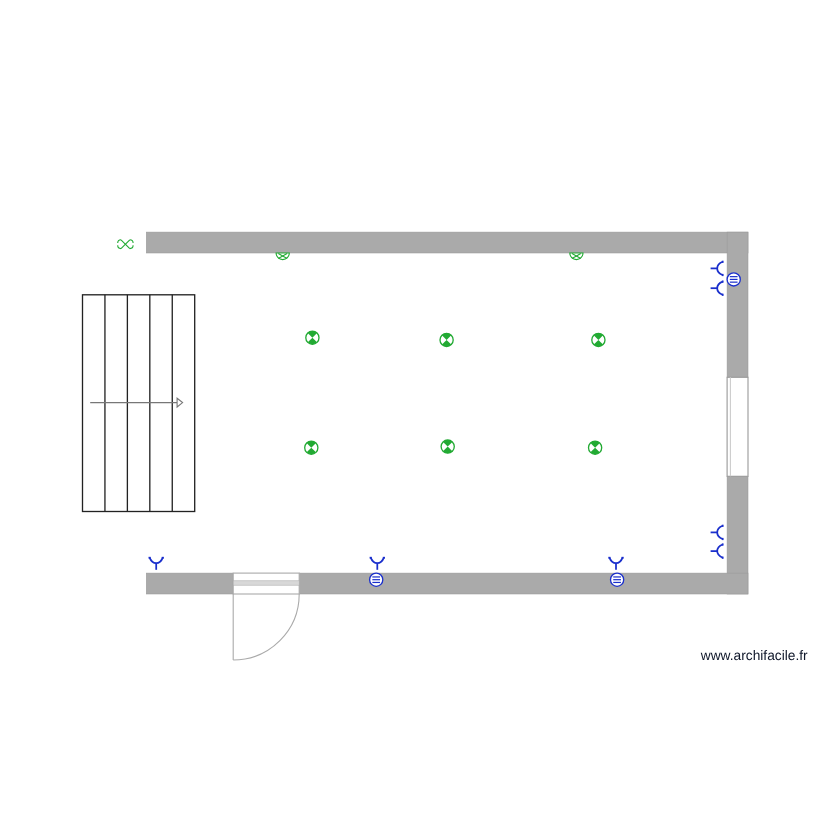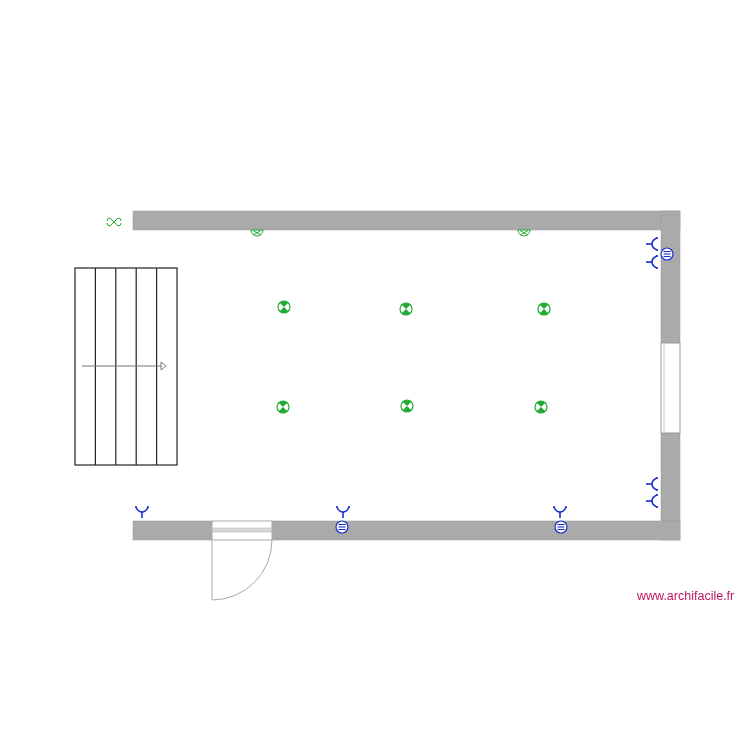--- a/index.html
+++ b/index.html
@@ -1,18 +1,18 @@
 <!DOCTYPE html>
 <html><head>
   <meta charset="utf-8">
   <style>
     html, body { margin: 0; padding: 0; background: #ffffff; }
     body { width: 750px; height: 750px; position: relative; overflow: hidden; font-family: "Liberation Sans", sans-serif; }
     #plan { position: absolute; left: 0; top: 0; width: 750px; height: 750px; }
-    .watermark { position: absolute; left: 637px; top: 589px; font-size: 12.5px; color: #be185d; font-family: "Liberation Sans", sans-serif; }
+    .watermark { position: absolute; left: 637px; top: 589px; font-size: 12.5px; color: #0f172a; font-family: "Liberation Sans", sans-serif; }
   </style>
 </head>
 <body>
 
 <svg id="plan" xmlns="http://www.w3.org/2000/svg" width="750" height="750" viewBox="0 0 750 750">
   <g id="walls">
       <rect x="133" y="211" width="547" height="19" fill="#aaaaaa" stroke="#999999" stroke-width="0.5"></rect>
       <rect x="661" y="211" width="19" height="132" fill="#aaaaaa" stroke="#999999" stroke-width="0.5"></rect>
       <rect x="661" y="433" width="19" height="107" fill="#aaaaaa" stroke="#999999" stroke-width="0.5"></rect>
       <rect x="133" y="521" width="79" height="19" fill="#aaaaaa" stroke="#999999" stroke-width="0.5"></rect>

